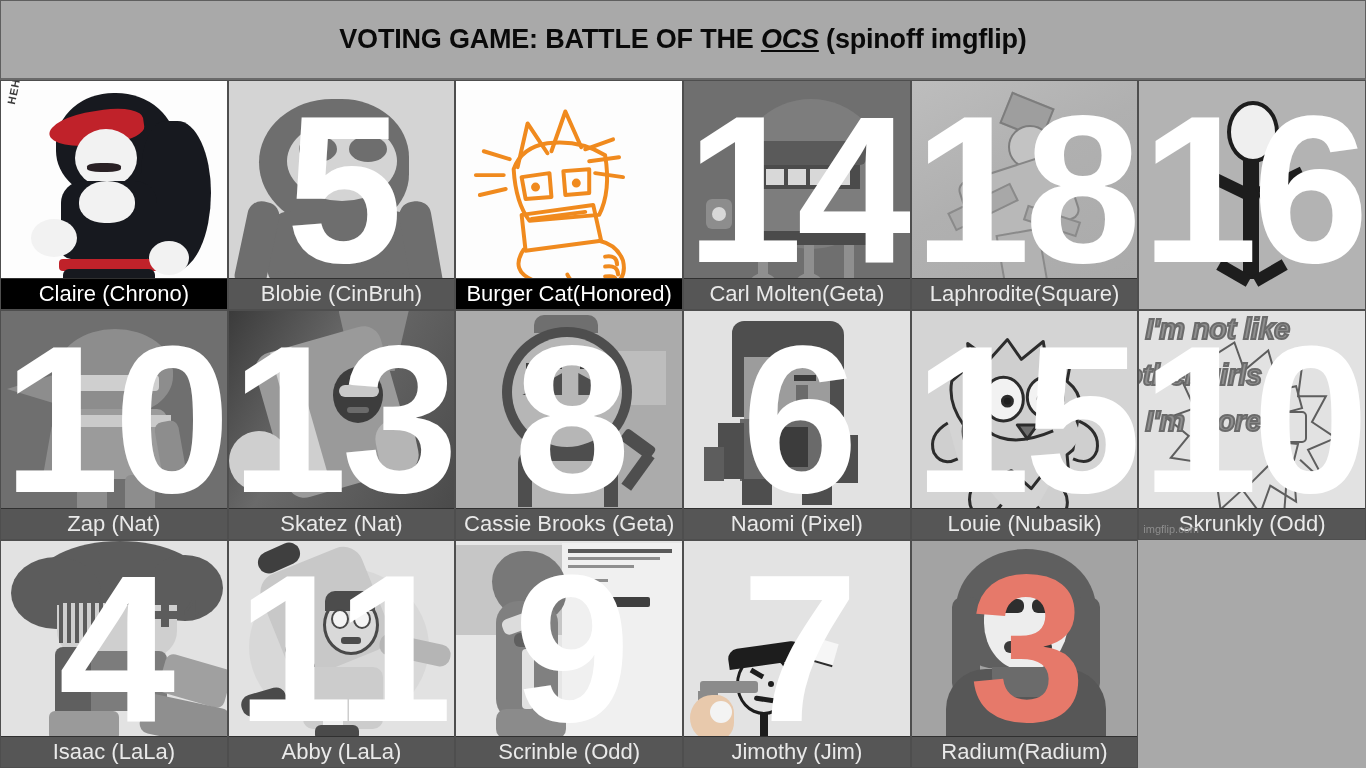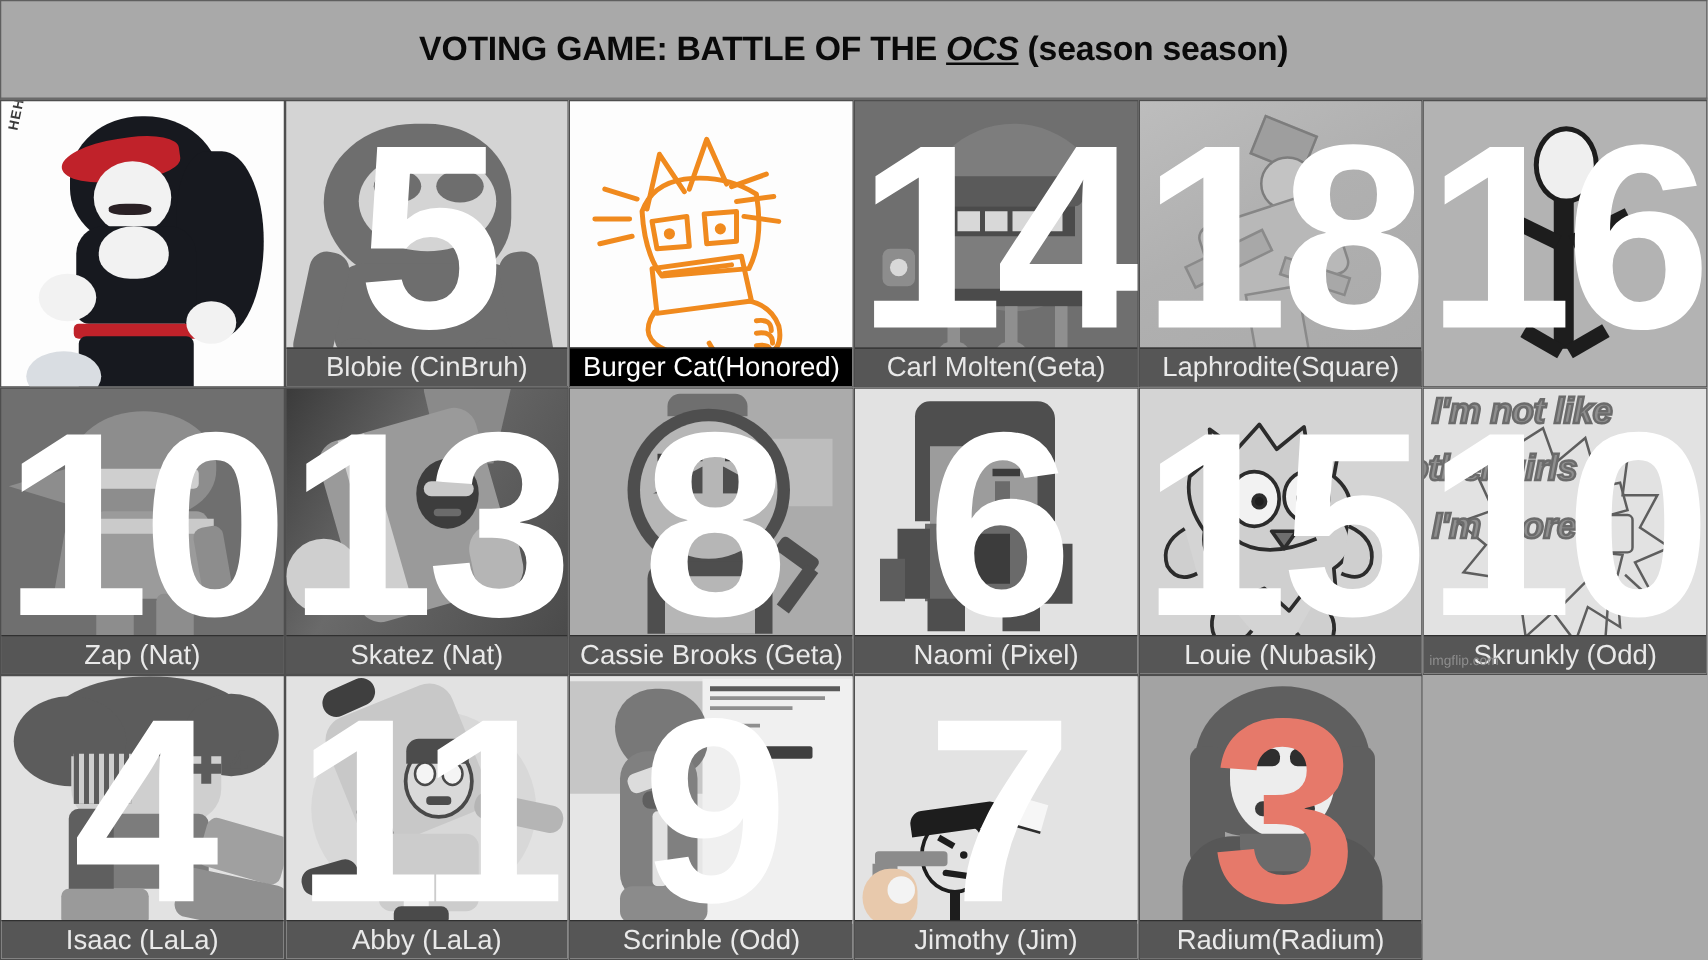--- a/index.html
+++ b/index.html
@@ -111,21 +111,21 @@
     font-size:11px; color:#8d8d8d; z-index:9;
     font-family:"Liberation Sans", sans-serif;
   }
 </style>
 </head>
 <body>
 
 <div id="app">
 
   <div class="header">
-    <div class="header-title"><span>VOTING GAME: BATTLE OF THE </span><span class="em">OCS</span><span> (season season)</span></div>
+    <div class="header-title"><span>VOTING GAME: BATTLE OF THE </span><span class="em">OCS</span><span> (spinoff imgflip)</span></div>
   </div>
 
   <div class="grid">
 
     <div class="cell cap-black bg-white">
       <div class="art">
         <div class="claire-txt">HEHEGHEEEE</div>
         <div class="blob claire-hair" style="left:55px;top:12px;width:120px;height:105px;border-radius:48% 50% 40% 45%;"></div>
         <div class="rect claire-hair" style="left:140px;top:40px;width:70px;height:150px;border-radius:40% 55% 60% 35%;"></div>
         <div class="blob claire-red" style="left:48px;top:30px;width:95px;height:34px;border-radius:50% 40% 35% 50%;transform:rotate(-8deg);"></div>
@@ -133,20 +133,21 @@
         <div class="rect" style="left:86px;top:82px;width:34px;height:9px;background:#2a2125;border-radius:40%;"></div>
         <div class="rect claire-hair" style="left:60px;top:100px;width:96px;height:78px;border-radius:22px 22px 10px 10px;"></div>
         <div class="blob claire-skin" style="left:78px;top:100px;width:56px;height:42px;border-radius:50% 50% 45% 45%;"></div>
         <div class="rect claire-red" style="left:58px;top:178px;width:100px;height:12px;border-radius:4px;"></div>
         <div class="rect claire-hair" style="left:62px;top:188px;width:92px;height:60px;border-radius:6px 6px 12px 12px;"></div>
         <div class="blob claire-skin" style="left:30px;top:138px;width:46px;height:38px;"></div>
         <div class="blob claire-skin" style="left:148px;top:160px;width:40px;height:34px;"></div>
         <div class="blob" style="left:20px;top:200px;width:60px;height:40px;background:#d9dde2;"></div>
       </div>
       <div class="num"></div>
+      <div class="caption">Claire (Chrono)</div>
     </div>
 
     <div class="cell bg-light">
       <div class="art">
         <div class="blob" style="left:30px;top:18px;width:150px;height:130px;background:#6e6e6e;border-radius:52% 48% 45% 55%;"></div>
         <div class="blob" style="left:58px;top:40px;width:110px;height:80px;background:#d4d4d4;border-radius:50%;"></div>
         <div class="blob" style="left:70px;top:55px;width:38px;height:26px;background:#6e6e6e;border-radius:50%;"></div>
         <div class="blob" style="left:120px;top:55px;width:38px;height:26px;background:#6e6e6e;border-radius:50%;"></div>
         <div class="rect" style="left:38px;top:130px;width:150px;height:80px;background:#6e6e6e;border-radius:24px;"></div>
         <div class="rect" style="left:42px;top:190px;width:28px;height:50px;background:#6e6e6e;border-radius:10px;"></div>

